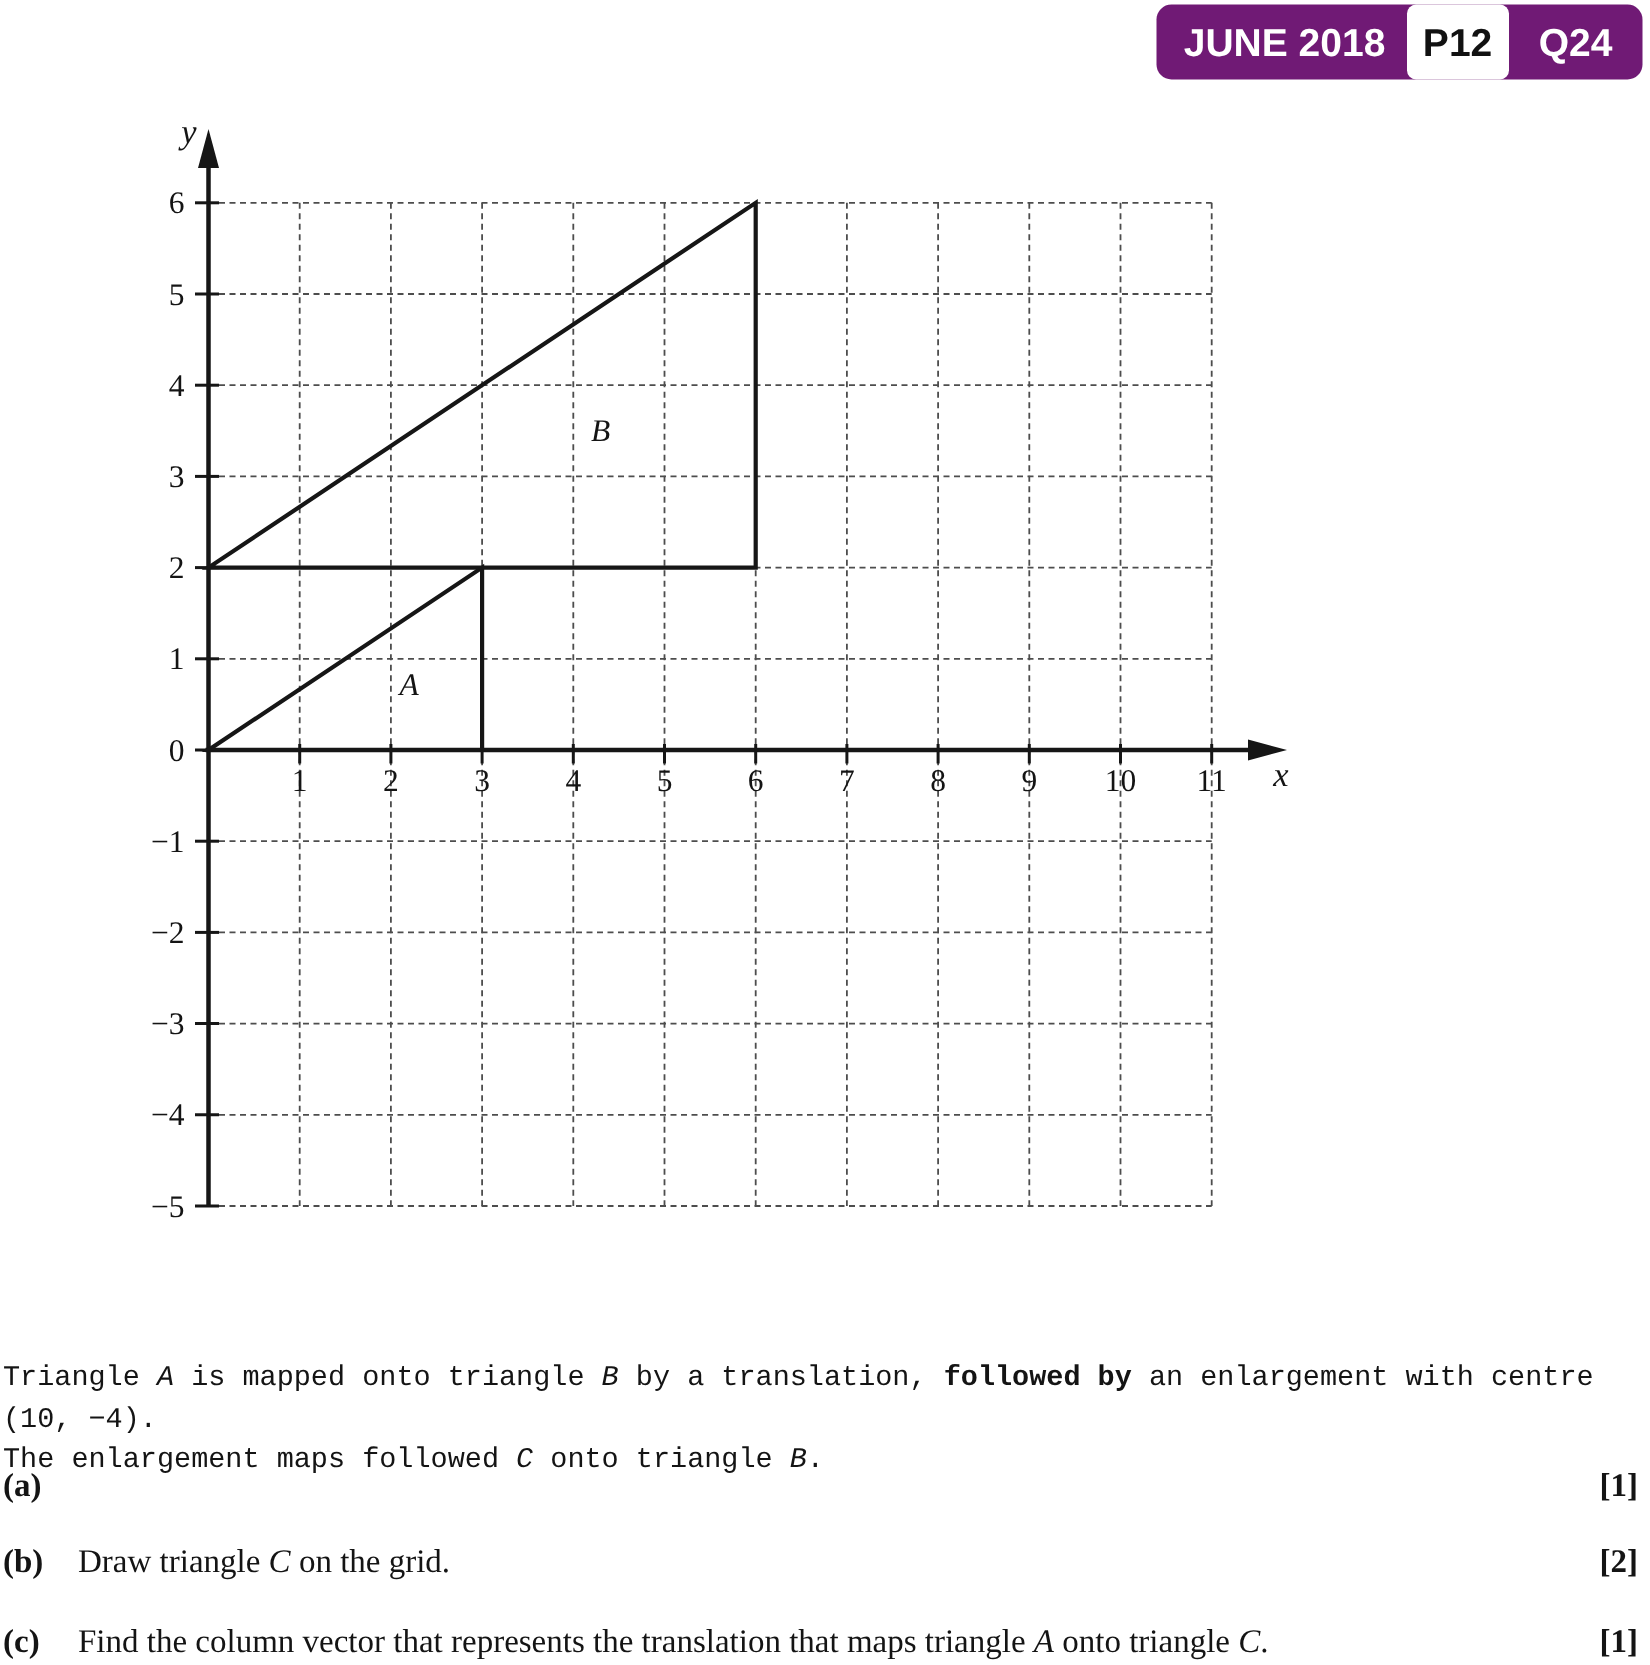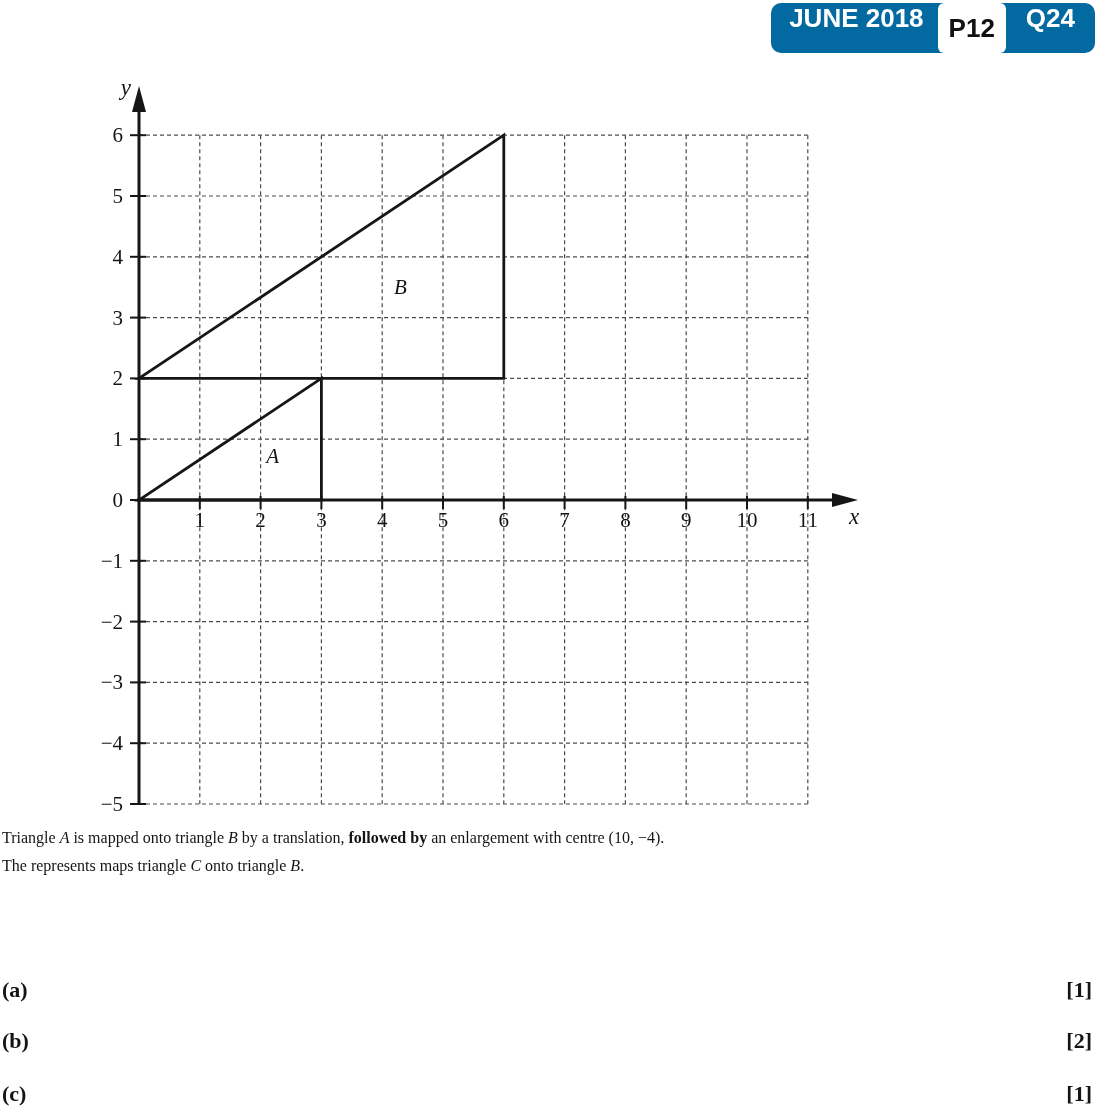--- a/index.html
+++ b/index.html
@@ -5,22 +5,22 @@
   html, body { margin:0; padding:0; }
   body {
     width:1100px; height:1110px; position:relative;
     background:#ffffff; overflow:hidden;
     font-family:"Liberation Serif", serif; color:#141414;
   }
 
   
   .badge {
     position:absolute; top:3px; right:5px; height:50px;
-    background:#0369a1; border-radius:10px;
-    display:flex; align-items:flex-start;
+    background:#701a75; border-radius:10px;
+    display:flex; align-items:center;
     font-family:"Liberation Sans", sans-serif; font-weight:700;
     font-size:26px; color:#ffffff; white-space:nowrap;
   }
   .badge-session { padding:0 14px 0 18px; }
   .badge-paper {
     background:#ffffff; color:#111111; align-self:stretch;
     display:flex; align-items:center; padding:0 11px; border-radius:6px;
   }
   .badge-question { padding:0 20px; }
 
@@ -32,22 +32,22 @@
   .tick   { stroke:#161616; stroke-width:2; }
   .tick-label   { font-family:"Liberation Serif", serif; font-size:21px; fill:#141414; }
   .xlab  { text-anchor:middle; }
   .ylab  { text-anchor:end; }
   .axis-letter  { font-family:"Liberation Serif", serif; font-size:23px; font-style:italic; fill:#141414; }
   .shape        { fill:none; stroke:#161616; stroke-width:2.8; stroke-linejoin:miter; }
   .shape-label  { font-family:"Liberation Serif", serif; font-size:21px; font-style:italic; fill:#141414; text-anchor:middle; }
 
   
   .problem {
-    position:absolute; left:2px; top:824px; width:1085px;
-    font-size:16px; line-height:27.5px;
+    position:absolute; left:2px; top:905px; width:1085px;
+    font-size:19px; line-height:27.5px;font-family:Liberation Mono, monospace;
   }
   .problem p { margin:0; }
   .problem b { font-weight:700; }
   .problem i, .part i { font-style:italic; }
 
   .part {
     position:absolute; left:2px; right:8px;
     display:flex; align-items:baseline; font-size:22px; line-height:28px;
   }
   .part-a { top:976px; }
@@ -142,29 +142,31 @@
     <text x="131" y="95" class="axis-letter" text-anchor="end">y</text>
     <text x="854" y="524" class="axis-letter" text-anchor="middle">x</text>
     <polygon points="139,500 321.4,500 321.4,378.4" class="shape"></polygon>
     <text x="272.76" y="463.224" class="shape-label">A</text>
     <polygon points="139,378.4 503.79999999999995,378.4 503.79999999999995,135.20000000000005" class="shape"></polygon>
     <text x="400.44" y="294.20000000000005" class="shape-label">B</text>
   </svg>
 
 <div class="problem">
   <p><span>Triangle </span><i>A</i><span> is mapped onto triangle </span><i>B</i><span> by a translation, </span><b>followed by</b><span> an enlargement with centre (10, −4).</span></p>
-  <p><span>The represents maps triangle </span><i>C</i><span> onto triangle </span><i>B</i><span>.</span></p>
+  <p><span>The enlargement maps followed </span><i>C</i><span> onto triangle </span><i>B</i><span>.</span></p>
 </div>
 
 <div class="part part-a">
   <span class="plabel">(a)</span>
   <span class="pmarks">[1]</span>
 </div>
 
 <div class="part part-b">
   <span class="plabel">(b)</span>
+  <span class="ptext"><span>Draw triangle </span><i>C</i><span> on the grid.</span></span>
   <span class="pmarks">[2]</span>
 </div>
 
 <div class="part part-c">
   <span class="plabel">(c)</span>
+  <span class="ptext"><span>Find the column vector that represents the translation that maps triangle </span><i>A</i><span> onto triangle </span><i>C</i><span>.</span></span>
   <span class="pmarks">[1]</span>
 </div>
 
 </body></html>

